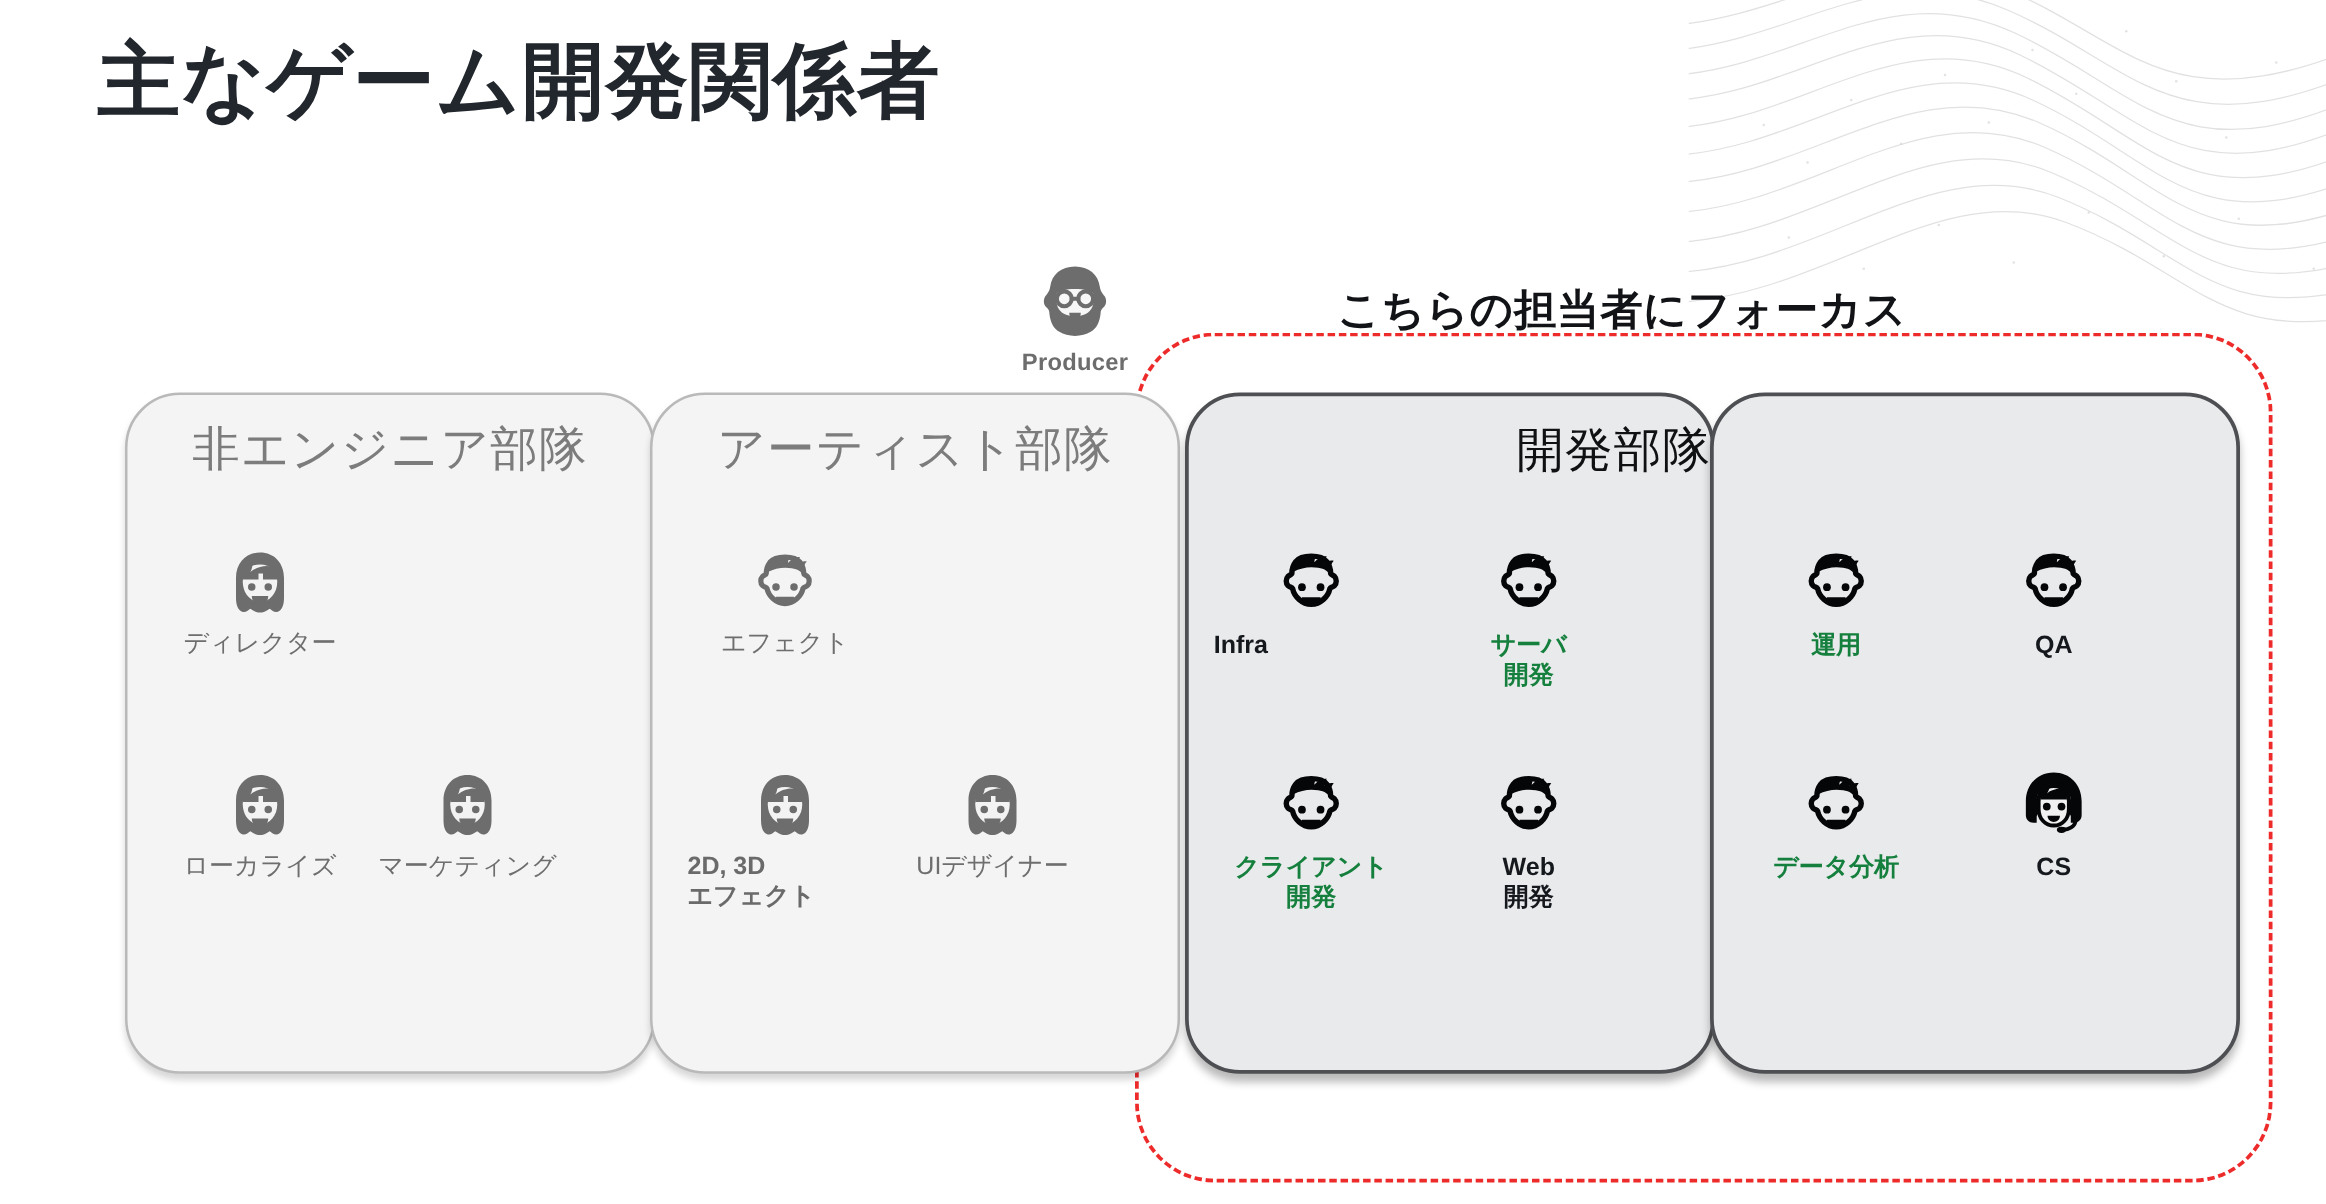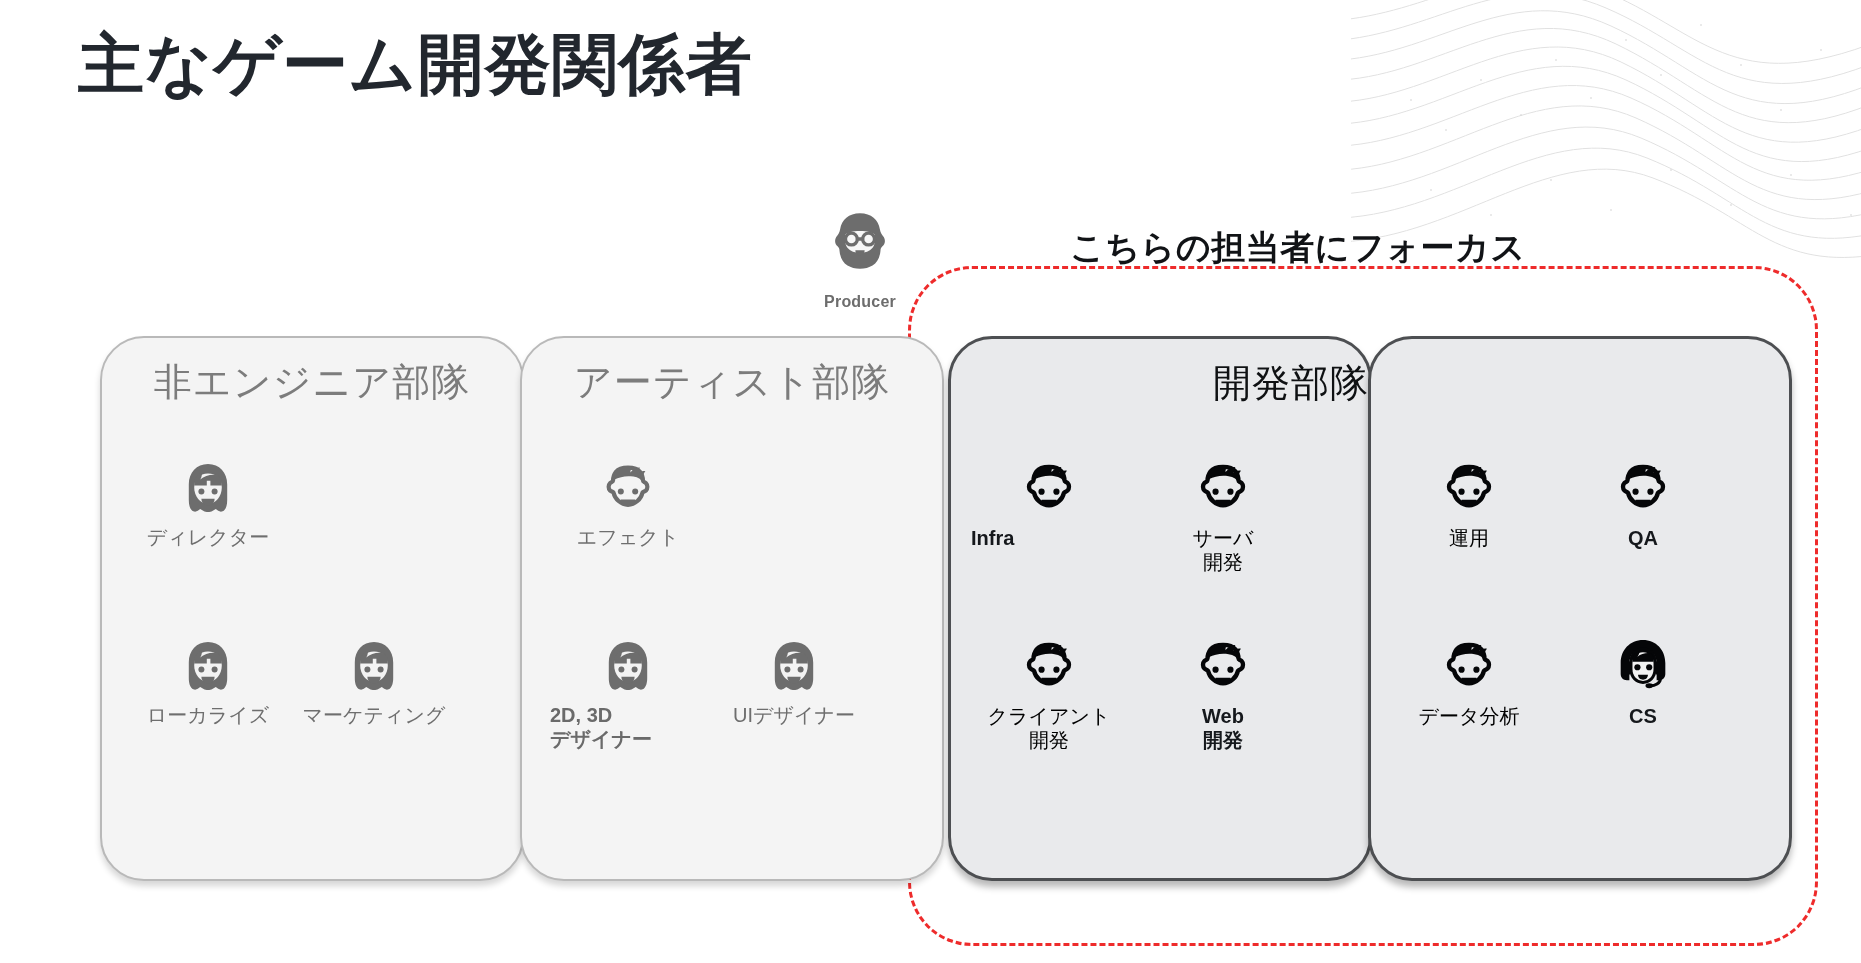--- a/index.html
+++ b/index.html
@@ -18,36 +18,36 @@
   .title {
     position: absolute; left: 78px; top: 28px;
     font-size: 66px; font-weight: 700; color: #22272e;
     letter-spacing: 1px; line-height: 1.1; white-space: nowrap;
   }
 
   
   .producer { position: absolute; left: 800px; top: 200px; width: 120px; text-align:center; }
   .producer .icon-wrap { height: 74px; display:flex; align-items:flex-end; justify-content:center; }
   .producer .plabel {
-    margin-top: 19px; font-size: 16px; font-weight: 700; color:#6d6d6d; letter-spacing:.2px;
+    margin-top: 6px; font-size: 19px; font-weight: 700; color:#6d6d6d; letter-spacing:.2px;
   }
 
   
   .focus-box {
     position: absolute; left: 908px; top: 266px; width: 910px; height: 680px;
     border: 3px dashed #ee2b2b; border-radius: 64px; background: transparent;
   }
   .focus-caption {
     position: absolute; left: 1070px; top: 225px;
     font-size: 34px; font-weight: 700; color:#111316; letter-spacing: .5px; white-space: nowrap;
   }
 
   
   .panel {
-    position: absolute; top: 336px; width: 424px; height: 545px;
+    position: absolute; top: 314px; width: 424px; height: 545px;
     border-radius: 44px;
   }
   .panel.plain {
     background: #f4f4f4; border: 2px solid #b9b9b9;
     box-shadow: 0 5px 6px rgba(0,0,0,.16);
   }
   .panel.focused {
     background: #e9eaec; border: 3px solid #4d4f52;
     box-shadow: 0 6px 7px rgba(0,0,0,.28);
   }
@@ -64,21 +64,21 @@
   .focused .panel-title { color:#0f1113;text-align:right; }
 
   .members { position:absolute; left:0; right:0; top:92px; bottom:14px; }
   .member { position:absolute; width: 168px; }
   .member .icon-box { height: 88px; display:flex; align-items:flex-end; justify-content:center; }
   .member .mlabel {
     margin-top: 8px; font-size: 20px; line-height: 1.18; white-space: pre-line;
   }
   .plain .mlabel { color:#6e6e6e; font-weight:400; }
   .plain .mlabel.bold { color:#6a6a6a; font-weight:700; }
-  .focused .mlabel { color:#000000; font-weight:400; }
+  .focused .mlabel { color:#15803d; font-weight:700; }
   .focused .mlabel.bold { color:#15181c; font-weight:700; }
   .align-center { text-align:center; }
   .align-left { text-align:left; padding-left: 6px; }
 
   
   .slot-r0 { top: 0px; }
   .slot-r1 { top: 178px; }
   .slot-c0 { left: 22px; }
   .slot-c1 { left: 188px; }
   
@@ -228,21 +228,21 @@
           </div>
           <div class="mlabel align-center">エフェクト</div>
         </div>
         <div class="member slot-r1 slot-c0">
           <div class="icon-box">
             <svg width="60" height="60" viewBox="0 0 100 100" style="color: rgb(109, 109, 109);">
               <use href="#sym-female"></use>
             </svg>
           </div>
           <div class="mlabel bold align-left">2D, 3D
-デザイナー</div>
+エフェクト</div>
         </div>
         <div class="member slot-r1 slot-c1">
           <div class="icon-box">
             <svg width="60" height="60" viewBox="0 0 100 100" style="color: rgb(109, 109, 109);">
               <use href="#sym-female"></use>
             </svg>
           </div>
           <div class="mlabel align-center">UIデザイナー</div>
         </div>
       </div>

